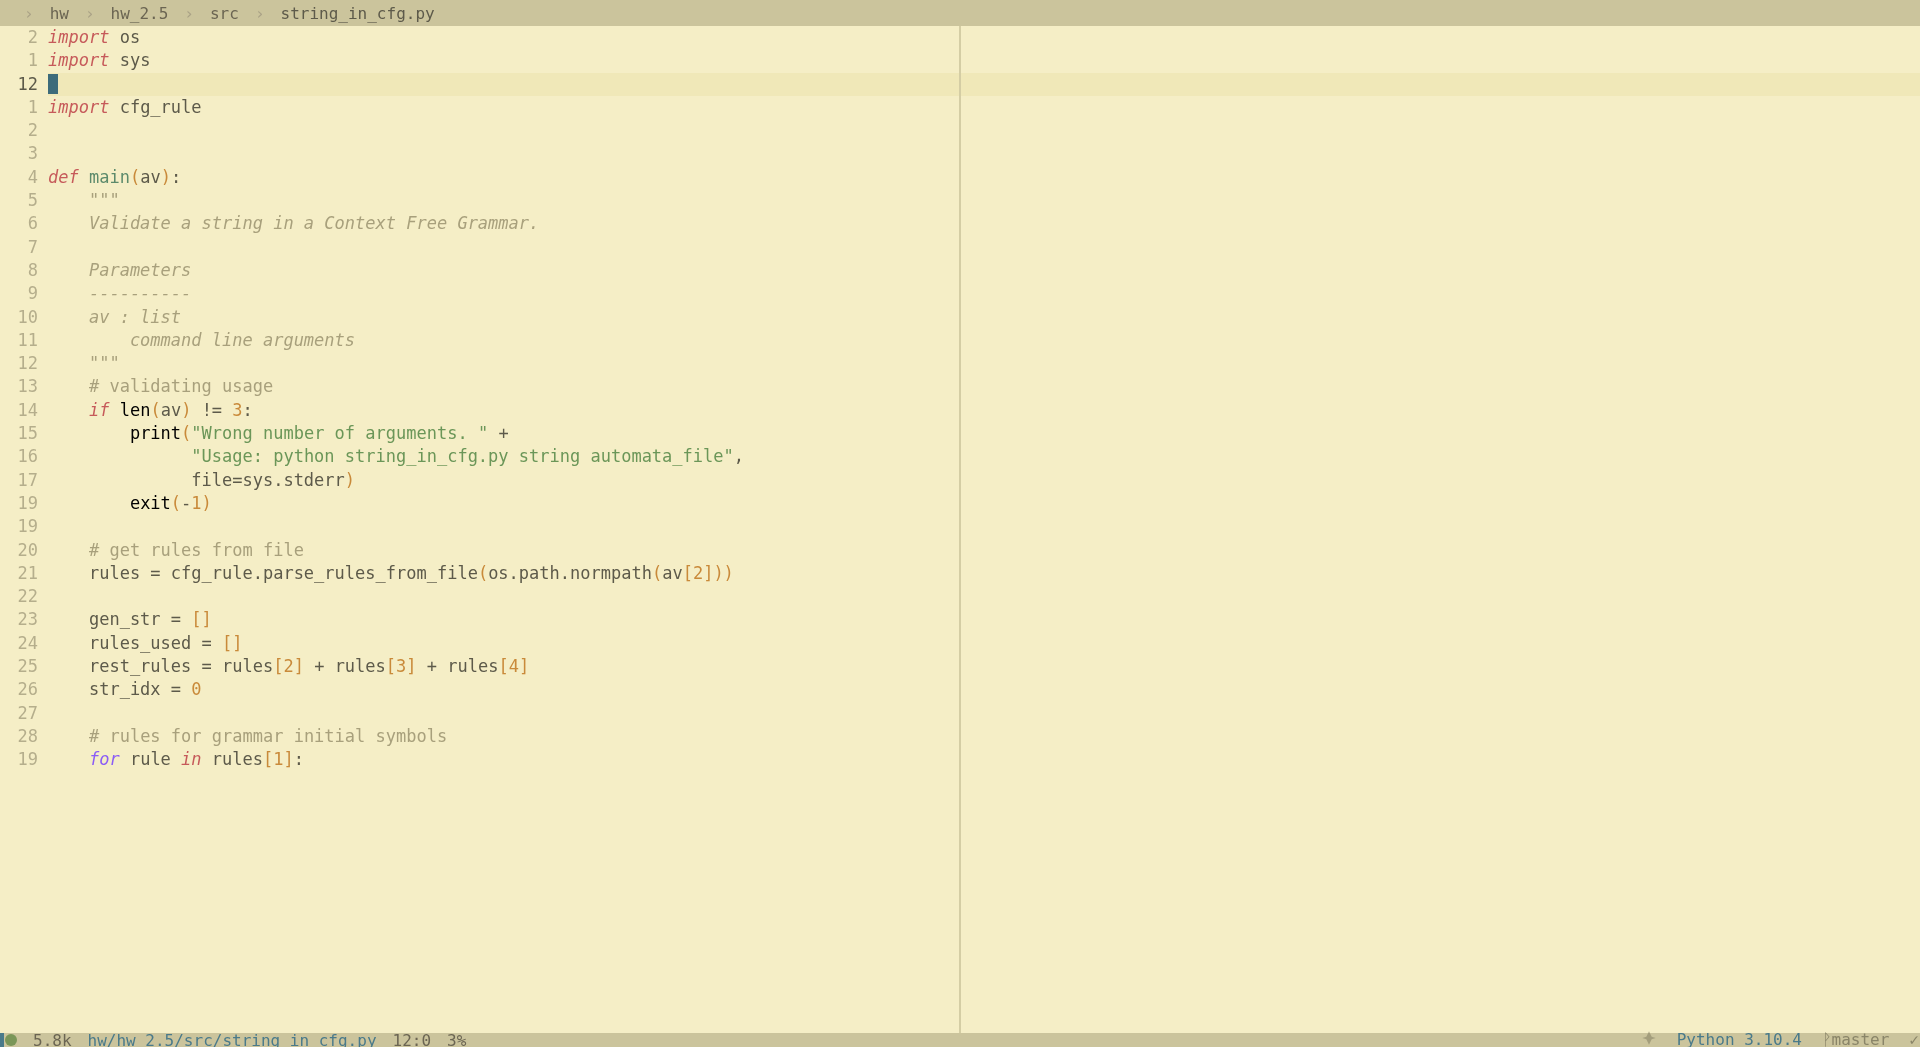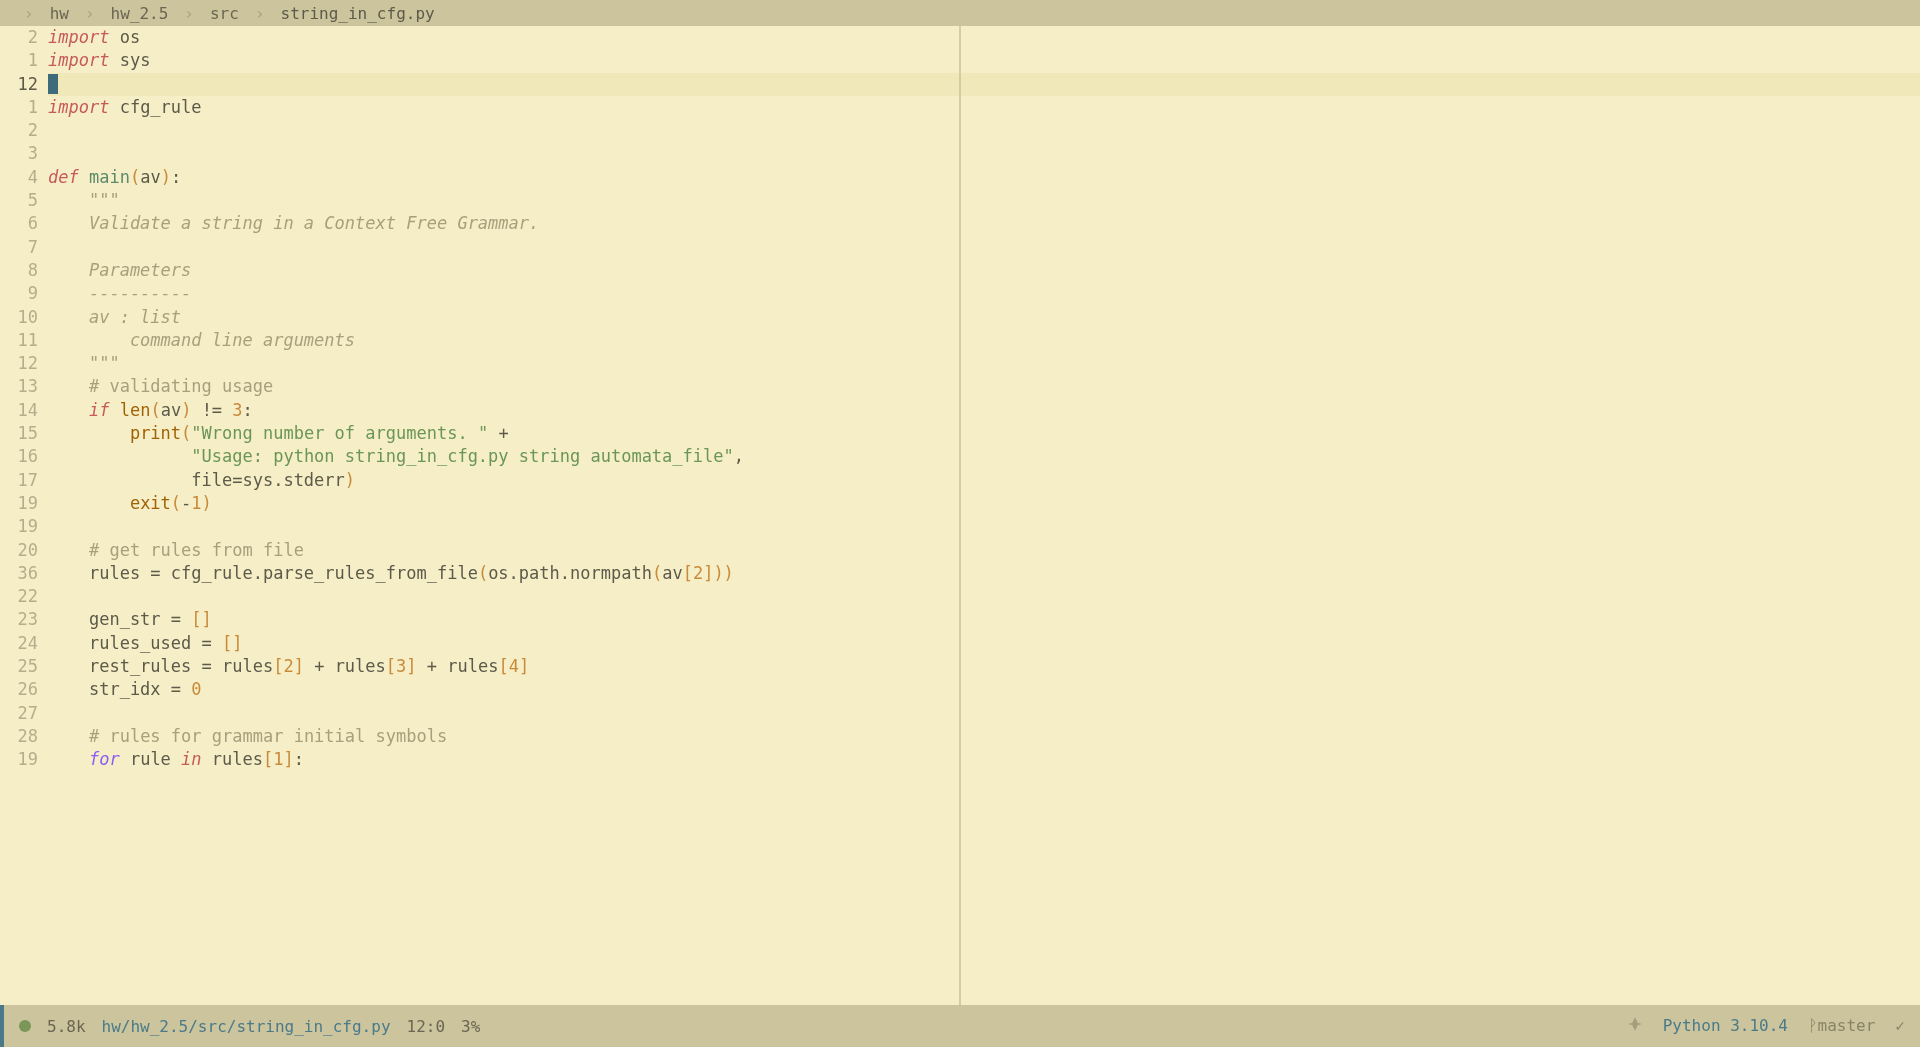--- a/index.html
+++ b/index.html
@@ -108,30 +108,30 @@
     .kw-in { color: #c65a5a; font-style: italic; }
     .fn-name { color: #5c8a6b; }
     .module-name { color: #5d5a4a; }
     .paren { color: #c98a3a; }
     .bracket { color: #c98a3a; }
     .string { color: #6b9658; }
     .comment { color: #a8a07c; }
     .docstring { color: #a8a07c; font-style: italic; }
     .number { color: #c98a3a; }
     .operator { color: #5d5a4a; }
-    .builtin { color: #a16207; text-align: center; }
+    .builtin { color: #000000; text-align: center; }
     .param { color: #5d5a4a; }
     
     
     .status-bar {
       background: #cbc49c;
-      height: 42px;
-      display: flex;
-      align-items: center;
-      padding: 0 15px;
+      height: 14px;
+      display: flex;
+      align-items: center;
+      padding: 0 1px;
       font-size: 16px;
       color: #6b6552;
       border-left: 4px solid #4a7a8a;
     }
     .status-left {
       display: flex;
       align-items: center;
       gap: 16px;
     }
     .status-dot {
@@ -196,21 +196,21 @@
         <div class="line-num">11</div>
         <div class="line-num">12</div>
         <div class="line-num">13</div>
         <div class="line-num">14</div>
         <div class="line-num">15</div>
         <div class="line-num">16</div>
         <div class="line-num">17</div>
         <div class="line-num">19</div>
         <div class="line-num">19</div>
         <div class="line-num">20</div>
-        <div class="line-num">36</div>
+        <div class="line-num">21</div>
         <div class="line-num">22</div>
         <div class="line-num">23</div>
         <div class="line-num">24</div>
         <div class="line-num">25</div>
         <div class="line-num">26</div>
         <div class="line-num">27</div>
         <div class="line-num">28</div>
         <div class="line-num">19</div>
       </div>
     <div class="code-area" id="code"><div class="code-line"><span class="kw-import">import</span><span class="module-name"> os</span></div><div class="code-line"><span class="kw-import">import</span><span class="module-name"> sys</span></div><div class="code-line current-line"><span class="cursor-block"></span></div><div class="code-line"><span class="kw-import">import</span><span class="module-name"> cfg_rule</span></div><div class="code-line"></div><div class="code-line"></div><div class="code-line"><span class="kw-def">def</span><span> </span><span class="fn-name">main</span><span class="paren">(</span><span class="param">av</span><span class="paren">)</span><span class="operator">:</span></div><div class="code-line"><span class="docstring">    """</span></div><div class="code-line"><span class="docstring">    Validate a string in a Context Free Grammar.</span></div><div class="code-line"></div><div class="code-line"><span class="docstring">    Parameters</span></div><div class="code-line"><span class="docstring">    ----------</span></div><div class="code-line"><span class="docstring">    av : list</span></div><div class="code-line"><span class="docstring">        command line arguments</span></div><div class="code-line"><span class="docstring">    """</span></div><div class="code-line"><span>    </span><span class="comment"># validating usage</span></div><div class="code-line"><span>    </span><span class="kw-if">if</span><span> </span><span class="builtin">len</span><span class="paren">(</span><span class="param">av</span><span class="paren">)</span><span class="operator"> != </span><span class="number">3</span><span class="operator">:</span></div><div class="code-line"><span>        </span><span class="builtin">print</span><span class="paren">(</span><span class="string">"Wrong number of arguments. "</span><span class="operator"> +</span></div><div class="code-line"><span>              </span><span class="string">"Usage: python string_in_cfg.py string automata_file"</span><span class="operator">,</span></div><div class="code-line"><span class="param">              file=sys.stderr</span><span class="paren">)</span></div><div class="code-line"><span>        </span><span class="builtin">exit</span><span class="paren">(</span><span class="operator">-</span><span class="number">1</span><span class="paren">)</span></div><div class="code-line"></div><div class="code-line"><span>    </span><span class="comment"># get rules from file</span></div><div class="code-line"><span class="param">    rules = cfg_rule.parse_rules_from_file</span><span class="paren">(</span><span class="param">os.path.normpath</span><span class="paren">(</span><span class="param">av</span><span class="bracket">[</span><span class="number">2</span><span class="bracket">]</span><span class="paren">))</span></div><div class="code-line"></div><div class="code-line"><span class="param">    gen_str = </span><span class="bracket">[]</span></div><div class="code-line"><span class="param">    rules_used = </span><span class="bracket">[]</span></div><div class="code-line"><span class="param">    rest_rules = rules</span><span class="bracket">[</span><span class="number">2</span><span class="bracket">]</span><span class="param"> + rules</span><span class="bracket">[</span><span class="number">3</span><span class="bracket">]</span><span class="param"> + rules</span><span class="bracket">[</span><span class="number">4</span><span class="bracket">]</span></div><div class="code-line"><span class="param">    str_idx = </span><span class="number">0</span></div><div class="code-line"></div><div class="code-line"><span>    </span><span class="comment"># rules for grammar initial symbols</span></div><div class="code-line"><span>    </span><span class="kw-for">for</span><span class="param"> rule </span><span class="kw-in">in</span><span class="param"> rules</span><span class="bracket">[</span><span class="number">1</span><span class="bracket">]</span><span class="operator">:</span></div></div>

